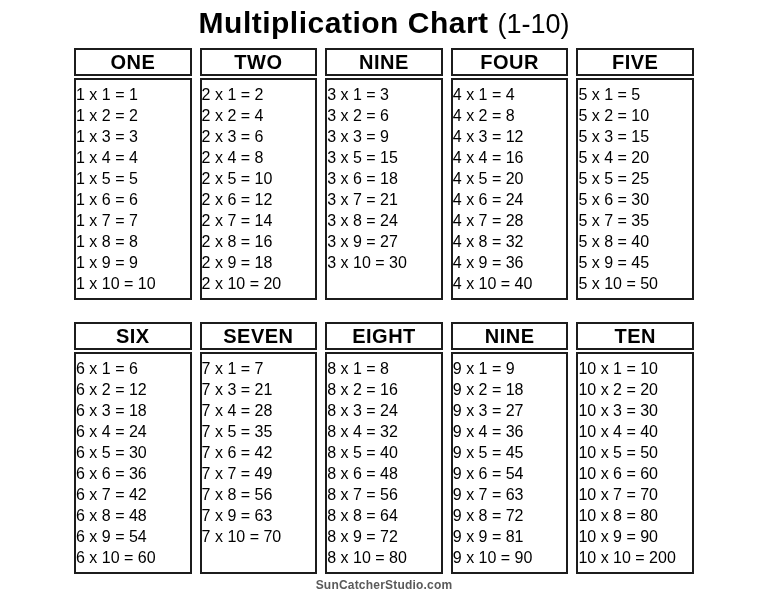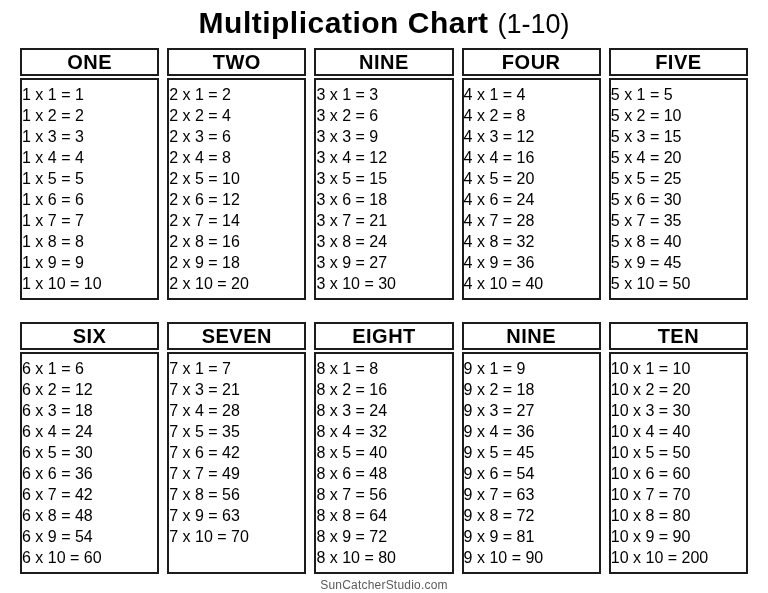--- a/index.html
+++ b/index.html
@@ -26,21 +26,21 @@
     letter-spacing: 0.5px;
     line-height: 34px;
     white-space: nowrap;
   }
   .title-range {
     font-weight: normal;
     font-size: 27px;
     letter-spacing: 0px;
   }
   .grid {
-    width: 728px;
+    width: 620px;
     margin: 0 auto;
     display: grid;
     grid-template-columns: repeat(5, 1fr);
     column-gap: 8px;
     row-gap: 22px;
   }
   .card {
     display: flex;
     flex-direction: column;
   }
@@ -68,20 +68,21 @@
     font-size: 16px;
     line-height: 21px;
     white-space: nowrap;
   }
   .footer {
     margin-top: 4px;
     text-align: center;
     font-size: 12px;
     color: #5a5a5a;
     letter-spacing: 0.2px;
+    font-weight: bold;
   }
 </style>
 </head>
 <body>
 
 <div class="page">
   <h1 class="title"><span class="title-main">Multiplication Chart</span><span>&nbsp;</span><span class="title-range">(1-10)</span></h1>
 
   <div class="grid" id="grid">
   <div class="card">
@@ -115,21 +116,20 @@
           <div class="fact">2 x 10 = 20</div>
         </div>
   </div>
 
   <div class="card">
     <div class="card-header">NINE</div>
     <div class="card-body">
           <div class="fact">3 x 1 = 3</div>
           <div class="fact">3 x 2 = 6</div>
           <div class="fact">3 x 3 = 9</div>
-          <div class="fact">3 x 4 = 12</div>
           <div class="fact">3 x 5 = 15</div>
           <div class="fact">3 x 6 = 18</div>
           <div class="fact">3 x 7 = 21</div>
           <div class="fact">3 x 8 = 24</div>
           <div class="fact">3 x 9 = 27</div>
           <div class="fact">3 x 10 = 30</div>
         </div>
   </div>
 
   <div class="card">

